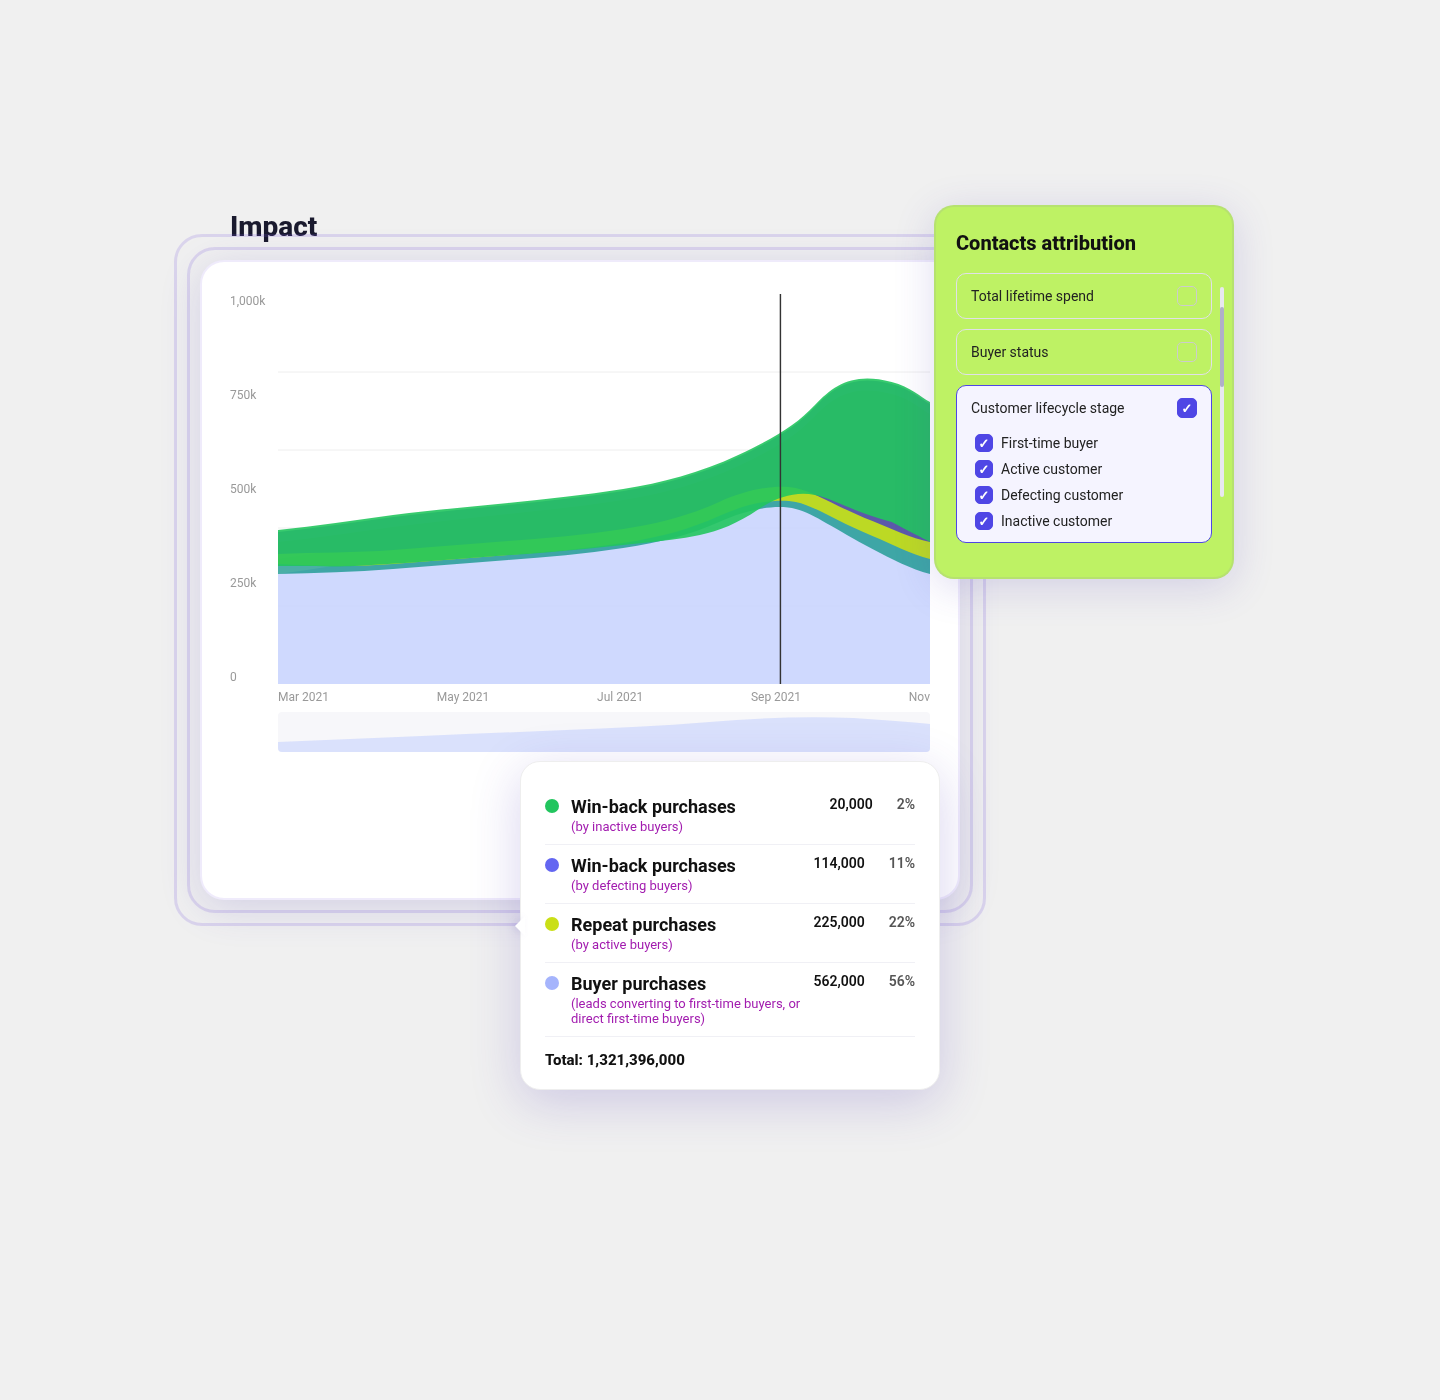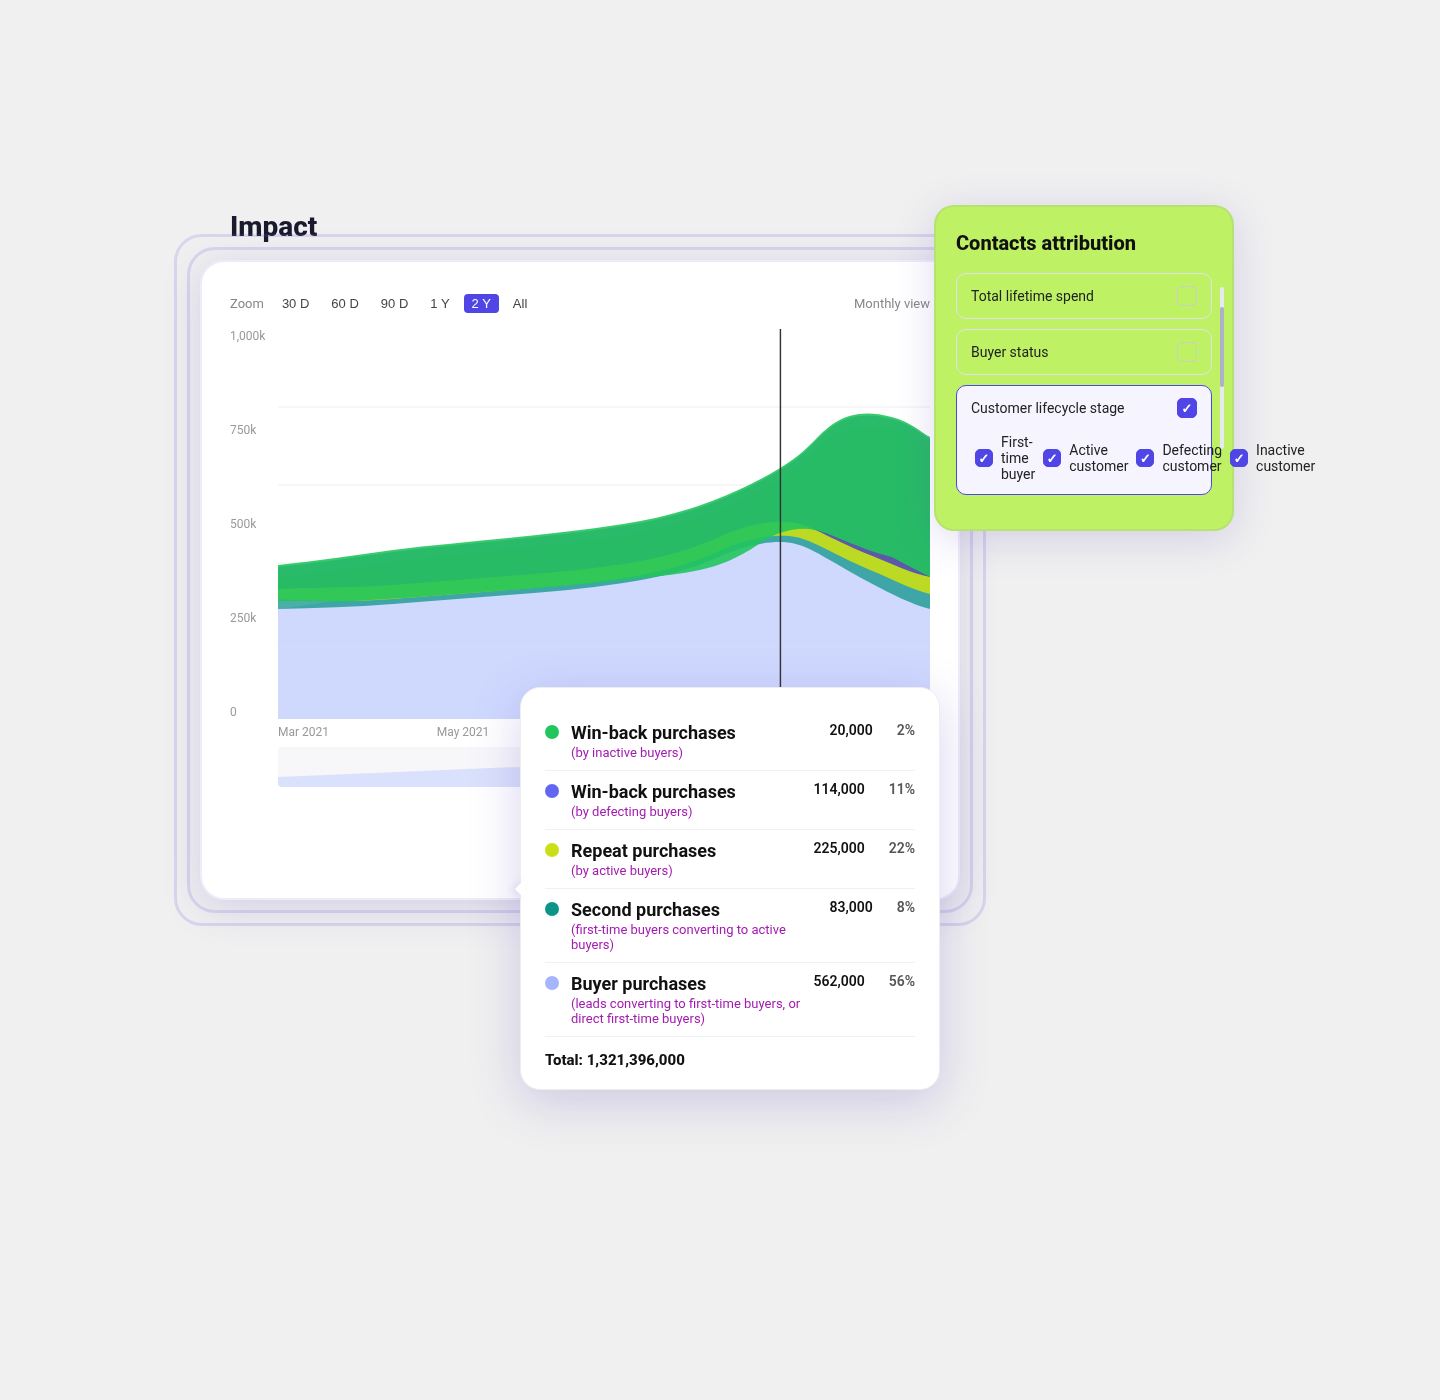--- a/index.html
+++ b/index.html
@@ -218,21 +218,21 @@
     .checkbox.checked::after {
       content: '✓';
       color: white;
       font-size: 13px;
       font-weight: 700;
     }
 
     .sub-items {
       width: 100%;
       display: flex;
-      flex-direction: row;
+      flex-direction: column;
       gap: 8px;
       padding-left: 4px;
     }
 
     .sub-item {
       display: flex;
       align-items: center;
       gap: 8px;
       font-size: 14px;
       color: #222;
@@ -350,30 +350,20 @@
 
 <div class="scene">
 
   <div class="impact-label">Impact</div>
 
   <div class="ring ring-2"></div>
   <div class="ring ring-1"></div>
 
   <div class="chart-card">
 
-    <div class="zoom-bar">
-      <span class="zoom-label">Zoom</span>
-      <button class="zoom-btn">30 D</button>
-      <button class="zoom-btn">60 D</button>
-      <button class="zoom-btn">90 D</button>
-      <button class="zoom-btn">1 Y</button>
-      <button class="zoom-btn active">2 Y</button>
-      <button class="zoom-btn">All</button>
-      <span class="monthly-view">Monthly view</span>
-    </div>
 
     <div class="chart-area">
       <div class="y-labels">
         <span>0</span>
         <span>250k</span>
         <span>500k</span>
         <span>750k</span>
         <span>1,000k</span>
       </div>
 
@@ -483,29 +473,20 @@
     <div class="tooltip-row">
       <div class="dot" style="background:#cadf16;"></div>
       <div class="tooltip-label">
         <div class="tooltip-main">Repeat purchases</div>
         <div class="tooltip-sub">(by active buyers)</div>
       </div>
       <span class="tooltip-value">225,000</span>
       <span class="tooltip-pct">22%</span>
     </div>
 
-    <div class="tooltip-row">
-      <div class="dot" style="background:#0d9488;"></div>
-      <div class="tooltip-label">
-        <div class="tooltip-main">Second purchases</div>
-        <div class="tooltip-sub">(first-time buyers converting to active buyers)</div>
-      </div>
-      <span class="tooltip-value">83,000</span>
-      <span class="tooltip-pct">8%</span>
-    </div>
 
     <div class="tooltip-row">
       <div class="dot" style="background:#a5b4fc;"></div>
       <div class="tooltip-label">
         <div class="tooltip-main">Buyer purchases</div>
         <div class="tooltip-sub">(leads converting to first-time buyers, or direct first-time buyers)</div>
       </div>
       <span class="tooltip-value">562,000</span>
       <span class="tooltip-pct">56%</span>
     </div>

